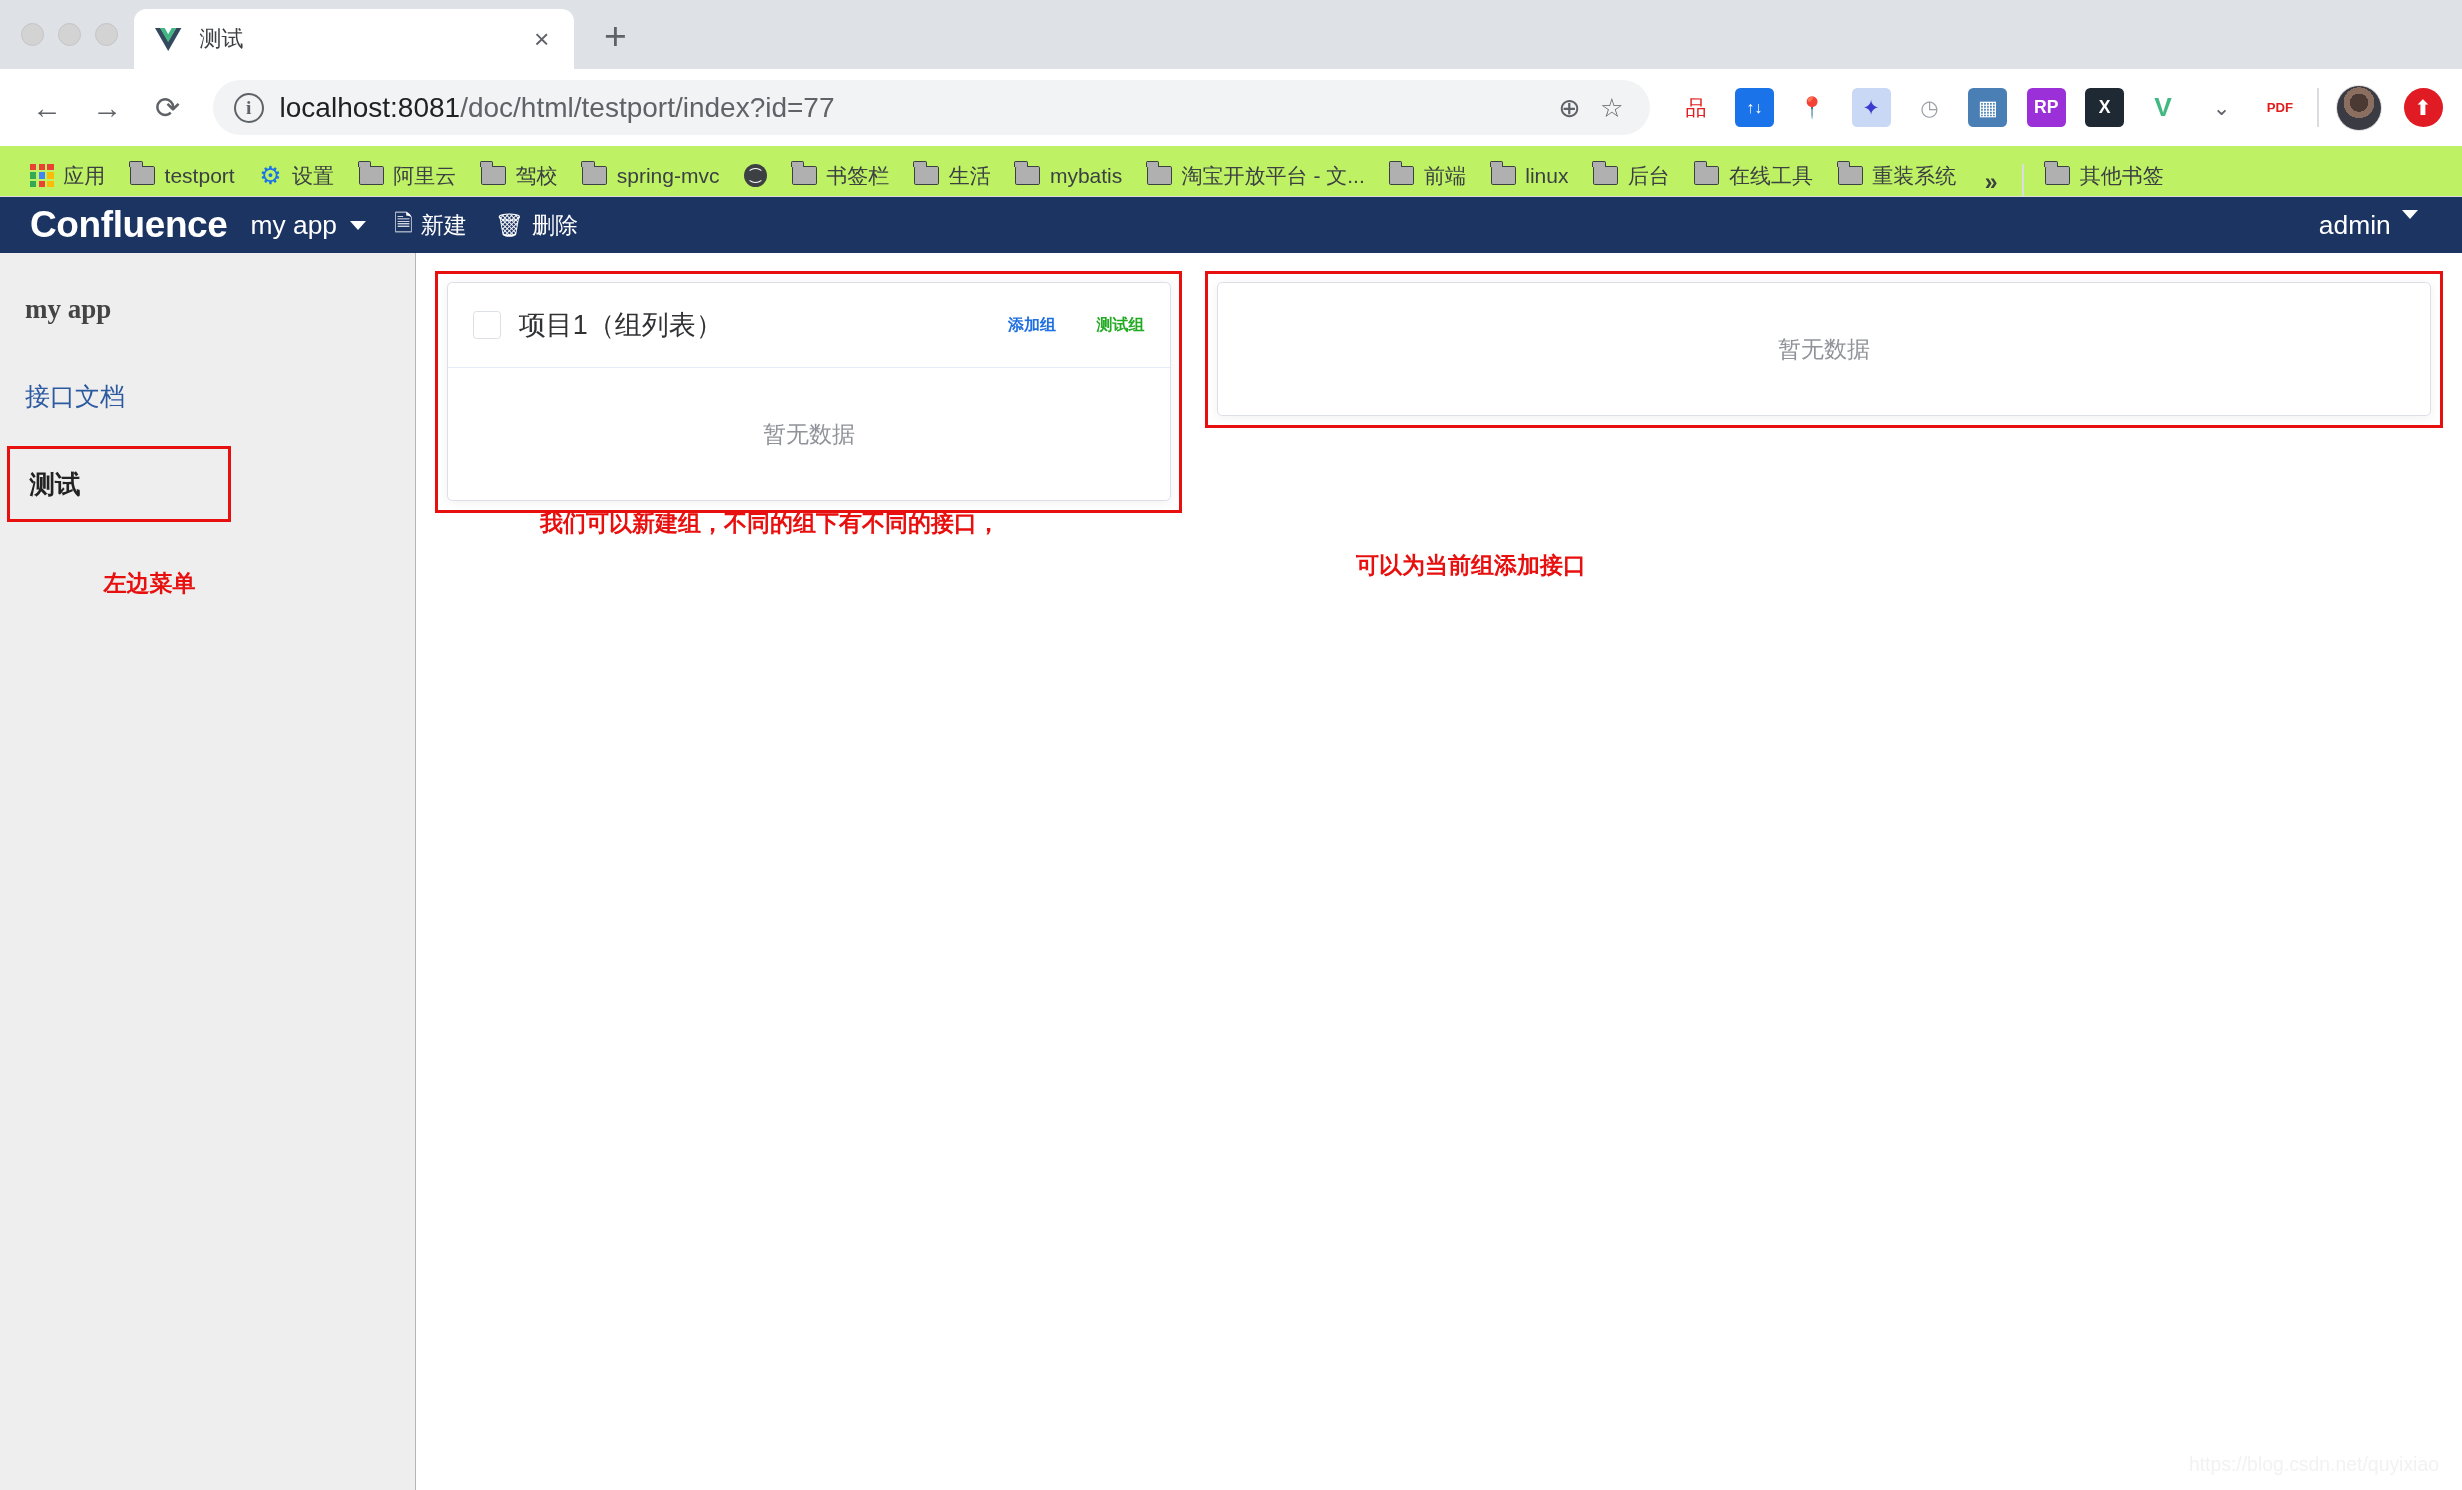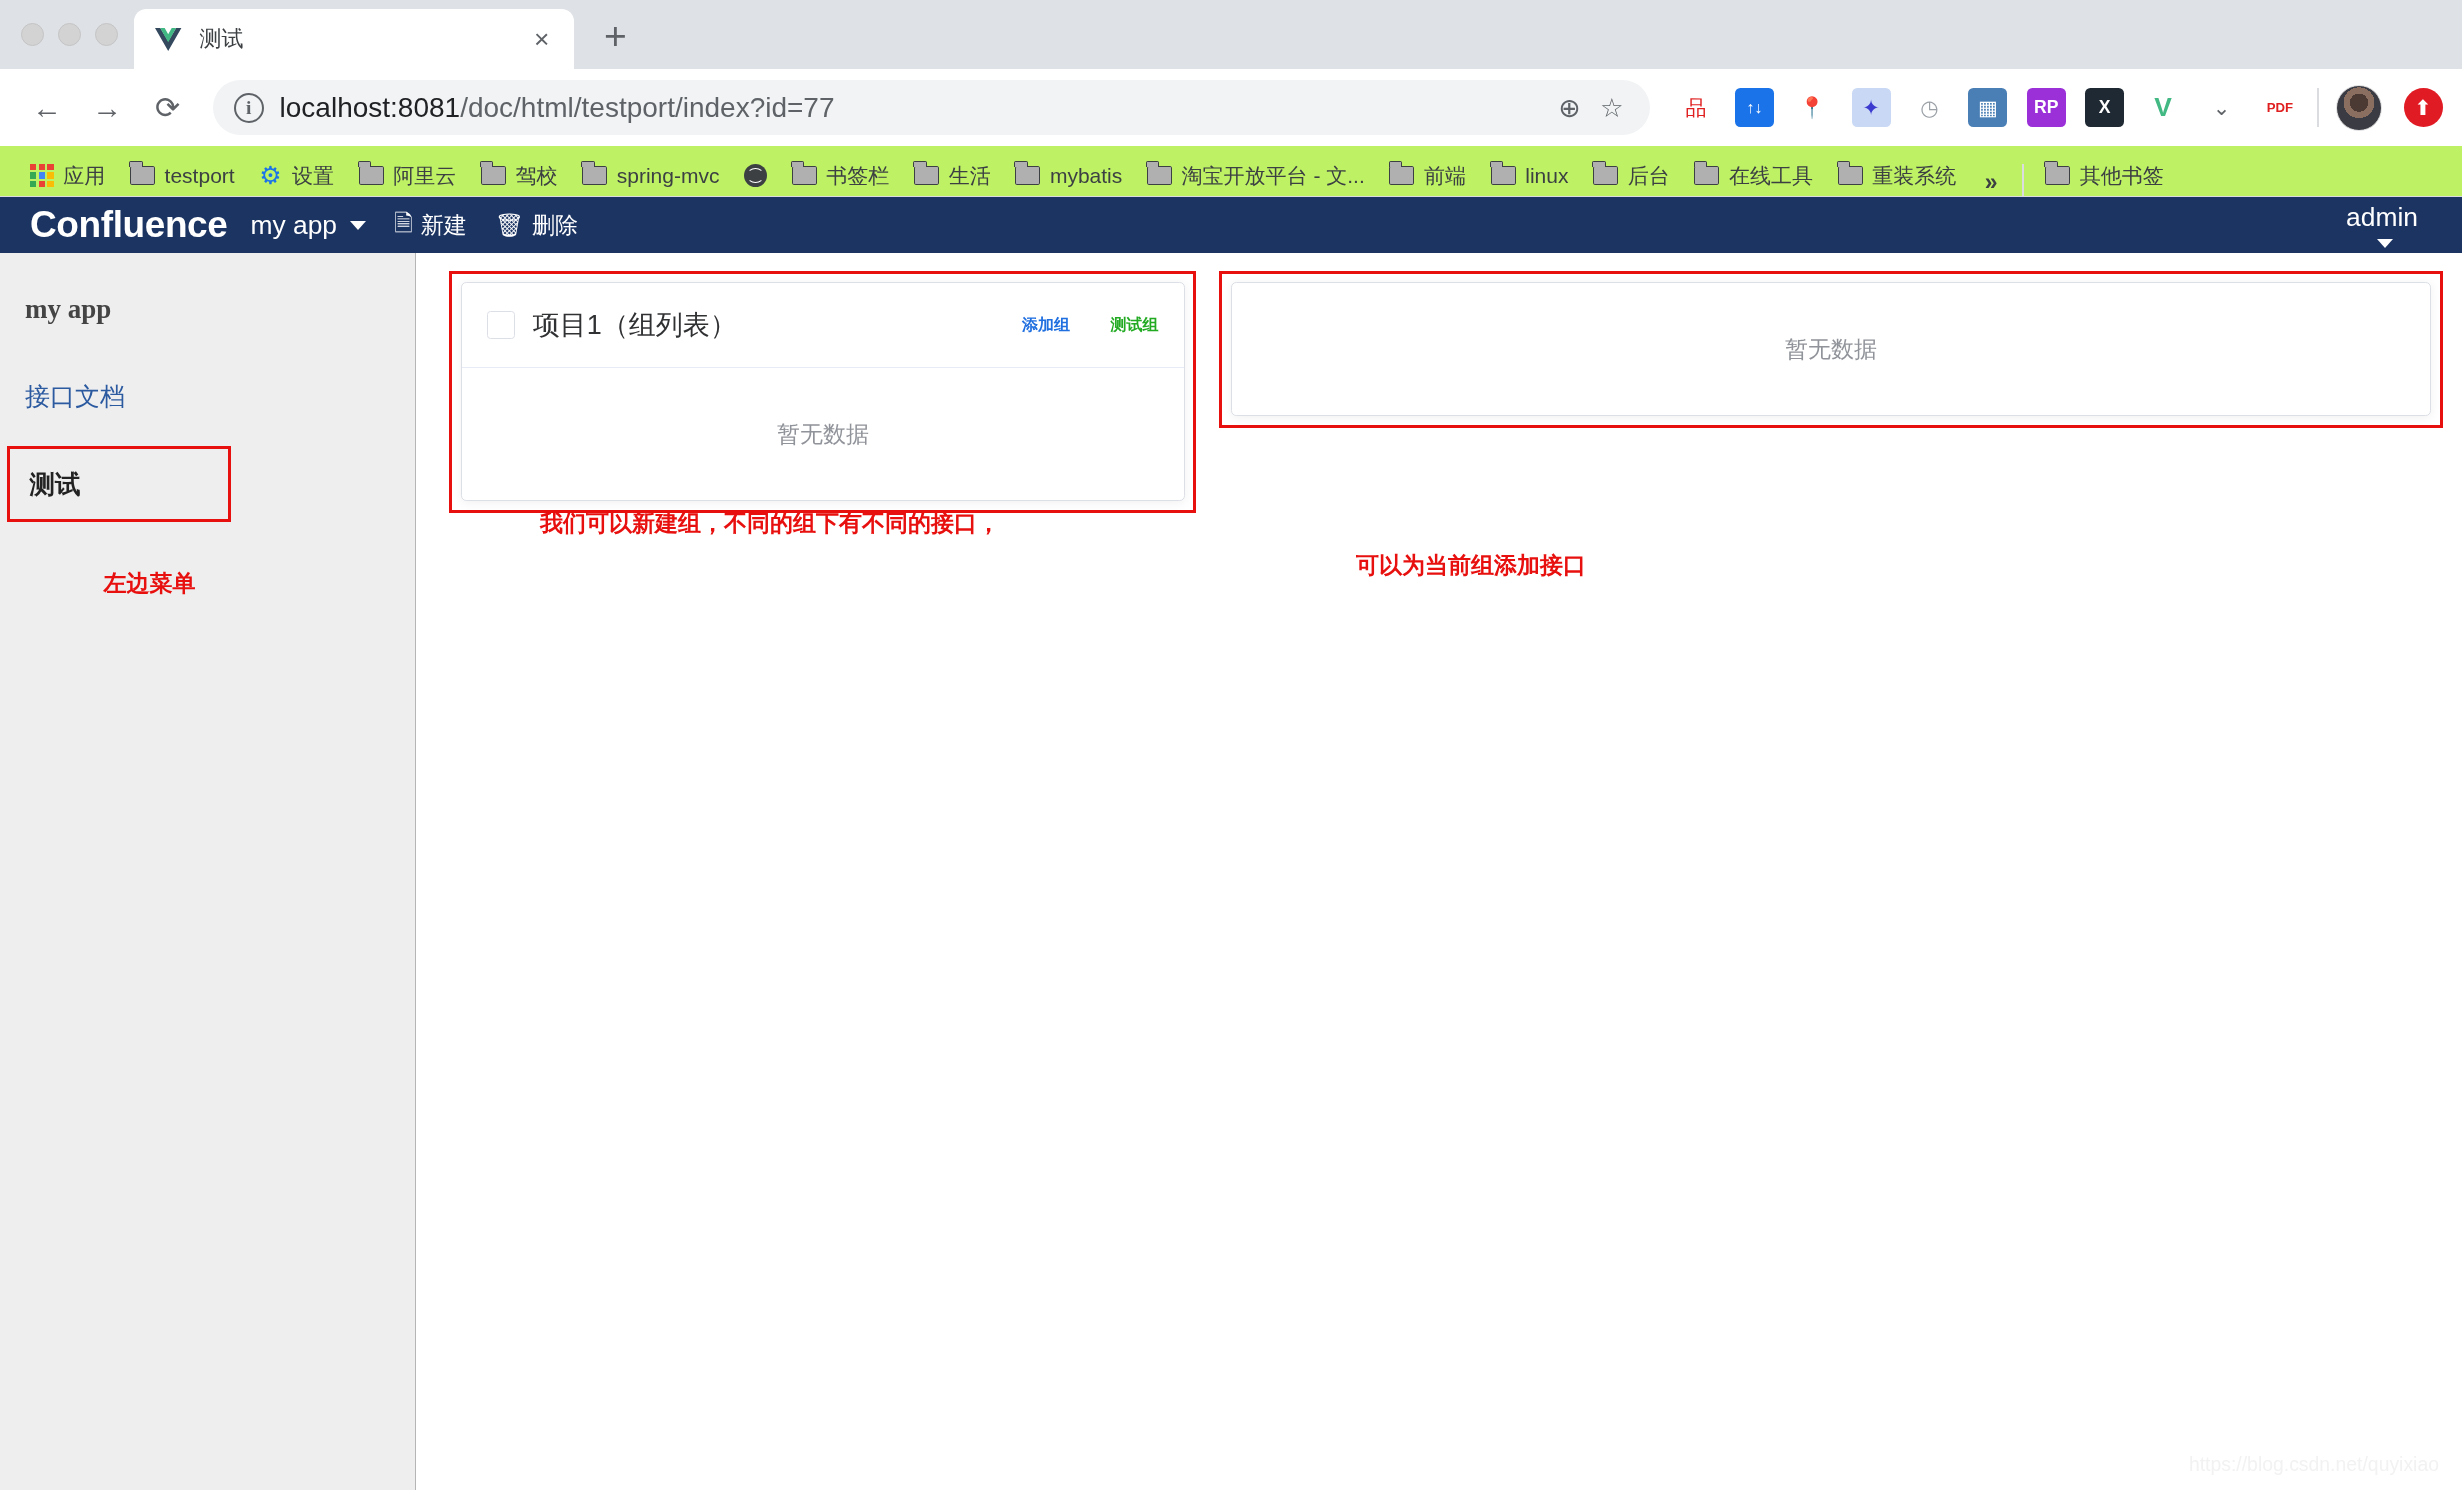--- a/index.html
+++ b/index.html
@@ -89,42 +89,42 @@
     font-family: "Liberation Sans", sans-serif; }
   .nav-item {
     display: flex; align-items: center; gap: 8px; color: #ffffff; font-size: 23px;
     padding: 0 14px; height: 72px;
   }
   .nav-item.app-menu { font-size: 26.4px; padding-left: 23px; }
   .caret { width: 0; height: 0; border-left: 8px solid transparent; border-right: 8px solid transparent;
     border-top: 9.7px solid #ffffff; margin-left: 5.3px; }
   .nav-ico { font-size: 23px; }
   .navbar-spacer { flex: 1; }
-  .nav-user { display: flex; align-items: center; gap: 6px; color: #ffffff; font-size: 26.4px; padding-right: 14px; flex-direction: column; }
+  .nav-user { display: flex; align-items: flex-start; gap: 6px; color: #ffffff; font-size: 26.4px; padding-right: 14px; }
 
   .body-area { flex: 1; display: flex; min-height: 0; }
 
   .sidebar {
     width: 416px; background: #eeeeee; border-right: 1.8px solid #b5b5b5;
     padding: 41px 0 0 0; flex: 0 0 auto; position: relative;
   }
   .sidebar-title { font-size: 27px; color: #444; font-weight: bold; padding: 0 25px; margin-bottom: 55px;
     font-family: "Liberation Serif", serif; }
   .side-link { font-size: 25px; color: #2c5aa0; padding: 0 25px; margin-bottom: 33px; display: block; }
   .side-item-box {
     border: 3.5px solid #e8100f; margin: 0 25px 0 7px; padding: 17.6px 19.4px;
     display: inline-block; width: 224px;
   }
   .side-item { font-size: 25.5px; color: #222; font-weight: bold; }
   .side-note { font-size: 23px; color: #e8100f; font-weight: bold; text-align: center;
     width: 299px; margin-top: 46px; }
 
   .content { flex: 1; position: relative; padding: 17.6px 0 0 0; min-width: 0; }
 
-  .panels { display: flex; gap: 23px; padding: 0 19.4px 0 19.4px; align-items: flex-start; margin-left: 14px; }
+  .panels { display: flex; gap: 23px; padding: 0 19.4px 0 19.4px; align-items: flex-start; }
 
   .panel-wrap { border: 3.5px solid #e8100f; padding: 8.8px; }
   .panel-wrap.left { width: 747px; flex: 0 0 auto; }
   .panel-wrap.right { flex: 1; }
 
   .card { background: #ffffff; border: 0.9px solid #dcdfe6; border-radius: 5.3px;
     box-shadow: 0 1.8px 10.6px rgba(0,0,0,0.06); overflow: hidden; }
   .card-head {
     display: flex; align-items: center; padding: 21px 25px; border-bottom: 0.9px solid #e6ebf5;
     min-height: 85px; gap: 17.6px;

